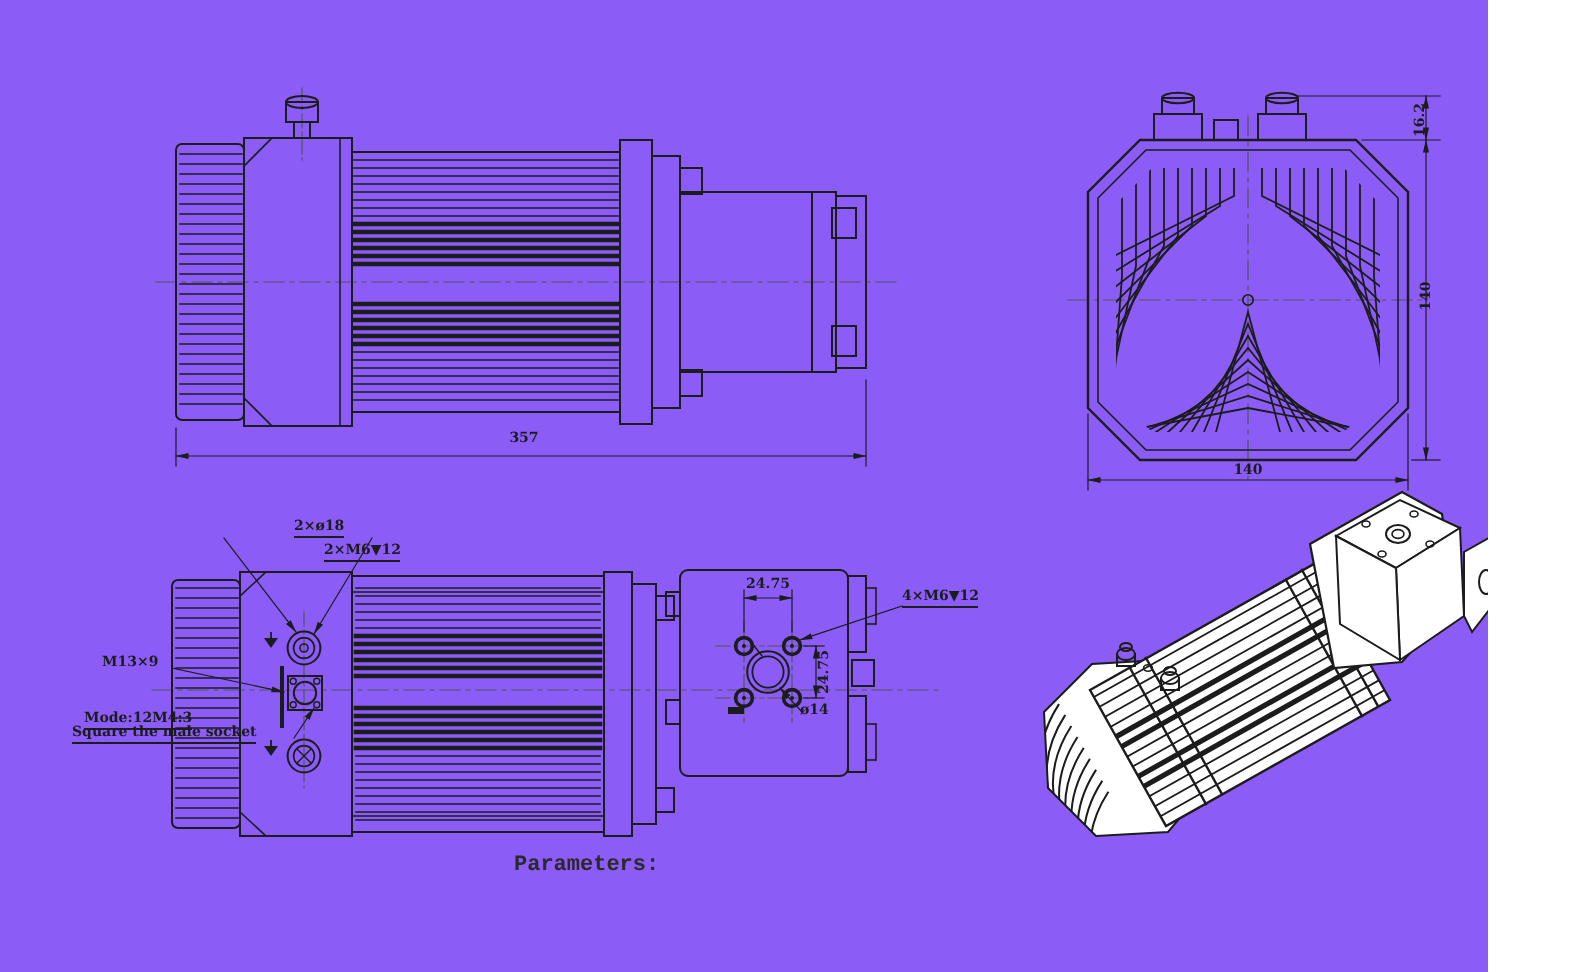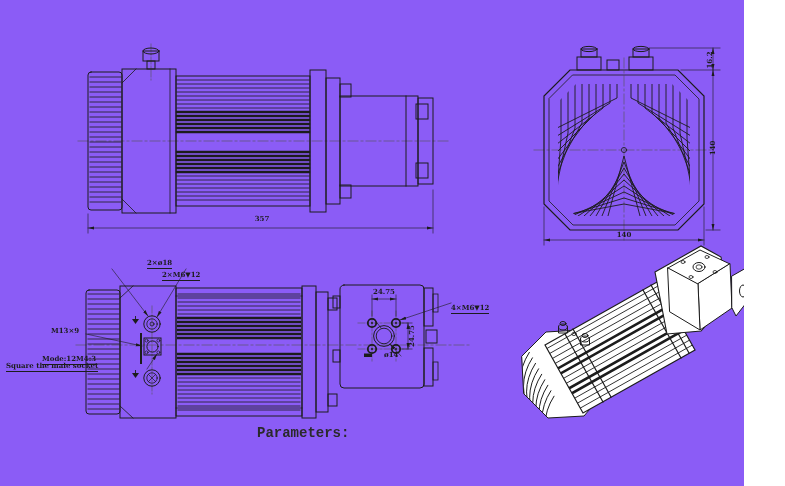--- a/index.html
+++ b/index.html
@@ -3,21 +3,21 @@
 <meta charset="utf-8">
 <style>
   html,body{margin:0;padding:0;background:#fff;}
   .stage{position:relative;width:744px;height:486px;background:#8b5cf6;overflow:hidden;
          font-family:"DejaVu Serif",serif;color:#1c1c1c;font-weight:bold;}
   .stage svg{position:absolute;left:0;top:0;}
   .t{position:absolute;font-size:7px;line-height:8px;white-space:nowrap;color:#1c1c1c;}
   .c{text-align:center;}
   .u{border-bottom:0.8px solid #1c1c1c;padding-bottom:1px;}
   .rot{transform:rotate(-90deg);}
-  .param{font-family:"Liberation Mono",monospace;font-size:14px;color:#2a2a2a;}
+  .param{font-family:"Liberation Mono",monospace;font-size:11px;color:#2a2a2a;}
 </style>
 </head>
 <body>
 
 <div class="stage">
 
 <svg width="785" height="486" viewBox="0 0 785 486">
   <defs>
     <marker id="ah" viewBox="0 0 10 6" refX="9.5" refY="3" markerWidth="11" markerHeight="7" orient="auto-start-reverse">
       <path d="M0,0.7 L10,3 L0,5.3 z" fill="#1c1c1c"></path>
@@ -380,23 +380,23 @@
 </svg>
 
 <span class="t c" style="left:246px;top:215px;width:32px;">357</span>
 <span class="t c" style="left:606px;top:231px;width:36px;">140</span>
 <span class="t c rot" style="left:697px;top:56px;width:26px;">16.2</span>
 <span class="t c rot" style="left:700px;top:144px;width:26px;">140</span>
 
 <span class="t u" style="left:99px;top:259px;margin-left:48px;">2×ø18</span>
 <span class="t u" style="left:162px;top:259px;margin-top:12px;">2×M6▼12</span>
 <span class="t" style="left:51px;top:327px;">M13×9</span>
-<span class="t u" style="left:6px;top:362px;">Square the male socket</span>
+<span class="t u" style="left:36px;top:362px;">Square the male socket</span>
 <span class="t u" style="left:42px;top:355px;">Mode:12M4:3</span>
 
 <span class="t c" style="left:369px;top:288px;width:30px;">24.75</span>
 <span class="t c rot" style="left:399px;top:332px;width:26px;">24.75</span>
-<span class="t u" style="left:451px;top:304px;">4×M6▼12</span>
-<span class="t" style="left:384px;top:351px;">ø14</span>
+<span class="t u" style="left:451px;top:294px;">4×M6▼12</span>
+<span class="t" style="left:400px;top:351px;">ø14</span>
 
 <span class="t param" style="left:257px;top:429px;">Parameters:</span>
 
 </div>
 
 </body></html>

